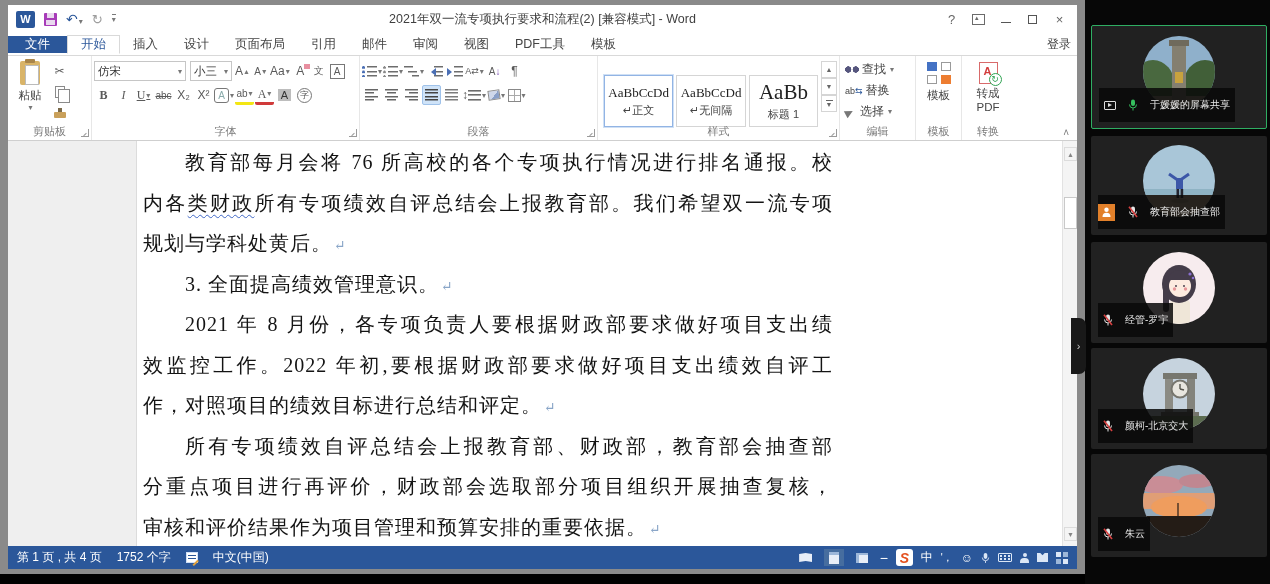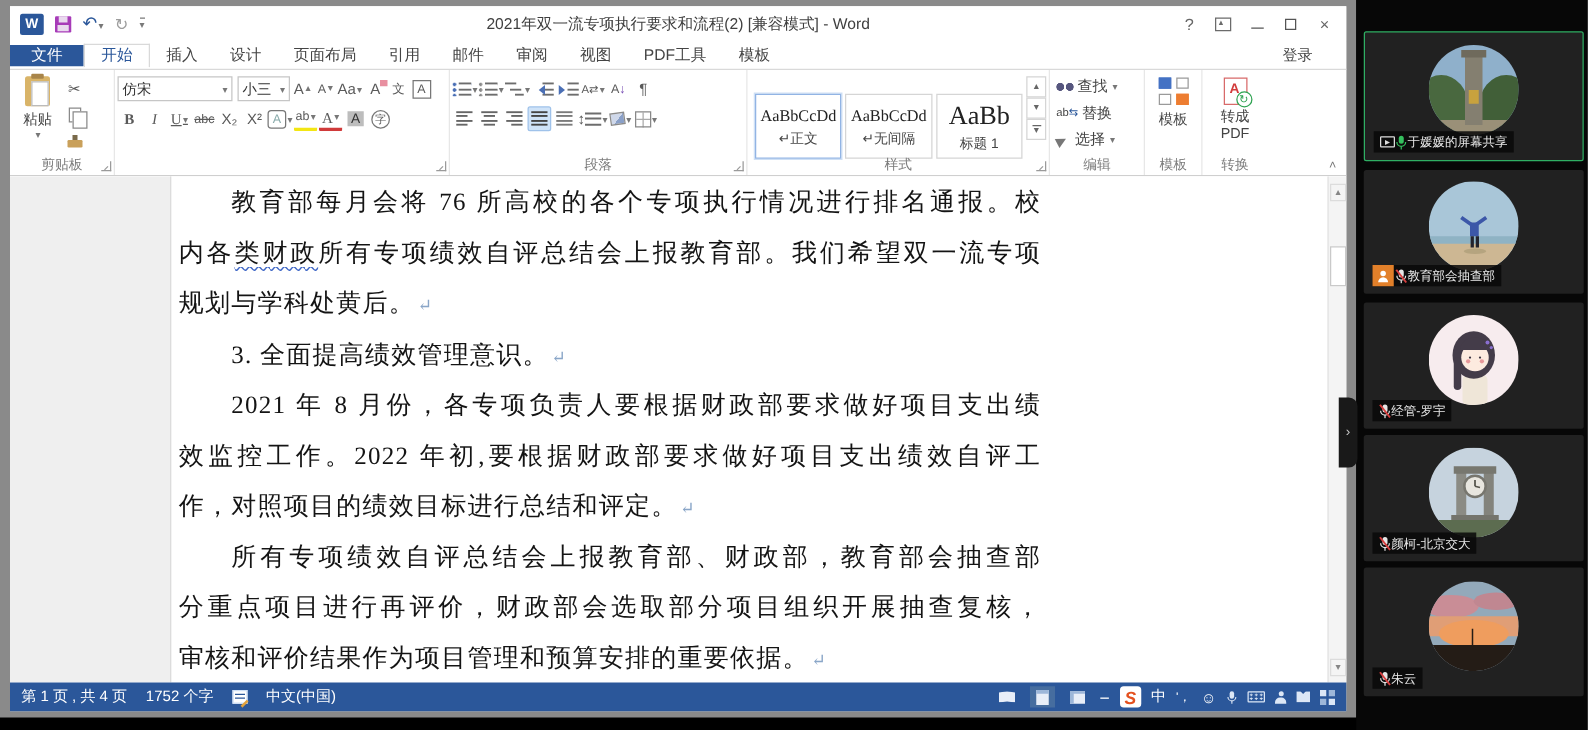--- a/index.html
+++ b/index.html
@@ -32,21 +32,21 @@
   .rest-ic { width:9px; height:9px; border:1px solid #555; position:relative; background:#fff; }
   .rest-ic::before { content:""; position:absolute; left:2px; top:-3px; width:9px; height:9px; border:1px solid #555; z-index:-1; }
 
   
   #tabrow { height:23px; flex:0 0 23px; display:flex; align-items:center; background:#fff;
     border-bottom:1px solid #d9d9d9; font-size:12.5px; color:#444; }
   .tab { padding:0 13px; display:flex; align-items:center; }
   .tab.active { color:#2b579a; background:#fff; border:1px solid #d9d9d9; border-bottom:1px solid #fff;
     margin-bottom:-1px; }
   #file-tab { background:#2b579a; color:#fff; padding:0 17px; display:flex; align-items:center; }
-  #signin { margin-left:auto; padding-right:27px; display:flex; align-items:center; font-size:12px; color:#444; }
+  #signin { margin-left:auto; padding-right:6px; display:flex; align-items:center; font-size:12px; color:#444; }
 
   
   #ribbon { height:85px; flex:0 0 85px; background:#fff; border-bottom:1px solid #cfcfcf;
     display:flex; position:relative; }
   .grp { position:relative; border-right:1px solid #e7e7e7; padding:3px 2px 15px 2px; }
   .grp-label { position:absolute; bottom:1px; left:0; right:0; text-align:center; font-size:11px; color:#7b7b7b; }
   .launcher { position:absolute; right:2px; bottom:3px; width:8px; height:8px;
     border-right:1px solid #9a9a9a; border-bottom:1px solid #9a9a9a; }
   .launcher::before { content:""; position:absolute; right:1px; bottom:1px; width:4px; height:1px;
     background:#9a9a9a; transform:rotate(-45deg); }
@@ -234,22 +234,22 @@
       linear-gradient(#9db7d9,#9db7d9) 0 7px/5px 5px no-repeat, linear-gradient(#dce7f6,#dce7f6) 7px 7px/5px 5px no-repeat; }
   .mic-sb { display:flex; }
 
   
   #meet { position:absolute; left:1085px; top:0; width:185px; height:584px; background:#070707; }
   .tile { position:absolute; left:6px; width:176px; background:#212121; border-radius:2px;
     display:flex; align-items:center; justify-content:center; }
   .tile.sharing { border:1px solid #2fae63; }
   .avatar { border-radius:50%; overflow:hidden; width:72px; height:72px; margin-bottom:10px; }
   .avatar svg { display:block; }
-  .nb { position:absolute; left:7px; bottom:6px; display:flex; align-items:center; height:17px;
-    background:rgba(8,8,8,.85); padding:0 5px; gap:0; font-size:10px; color:#e8e8e8; white-space:nowrap; }
+  .nb { position:absolute; left:7px; bottom:6px; display:flex; align-items:center; height:34px;
+    background:rgba(8,8,8,.85); padding:0 5px; gap:12px; font-size:10px; color:#e8e8e8; white-space:nowrap; }
   .nb-badge { width:17px; height:17px; background:#e2802a; margin-left:-5px; margin-right:1px;
     display:flex; align-items:center; justify-content:center; flex:0 0 17px; }
   .share-ind { width:12px; height:9px; border:1px solid #ddd; border-radius:1px; position:relative; }
   .share-ind::before { content:""; position:absolute; left:3px; top:1.5px; border:2.5px solid transparent; border-left:4px solid #ddd; }
 
   
   #side-tab { position:absolute; left:1071px; top:318px; width:15px; height:56px; background:#191919;
     border-radius:0 7px 7px 0; color:#c9c9c9; font-size:11px; display:flex; align-items:center;
     justify-content:center; z-index:5; }
 </style>
@@ -373,20 +373,21 @@
               <span>A</span>
               <span class="caret">▾</span>
             </span>
         <span class="mi">
               <span class="shade-ic">A</span>
             </span>
         <span class="mi">
               <span class="circ-ic">字</span>
             </span>
       </div>
+      <span class="grp-label">字体</span>
       <span class="launcher"></span>
     </div>
 
     <div class="grp" id="g-para">
       <div class="fg-row">
         <span class="mi">
               <span class="ic-bullets"></span>
               <span class="caret">▾</span>
             </span>
         <span class="mi">

